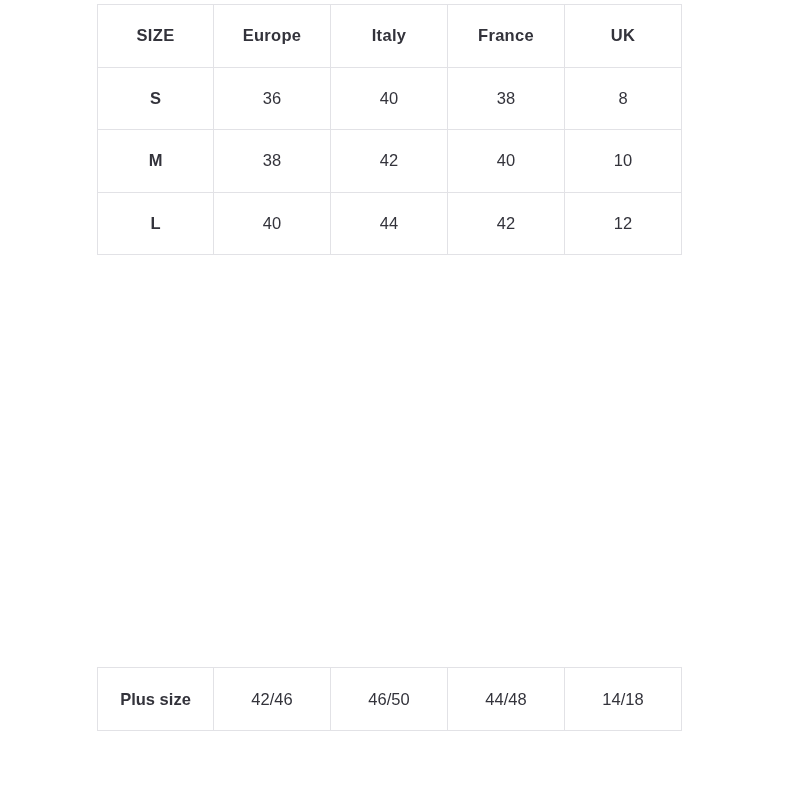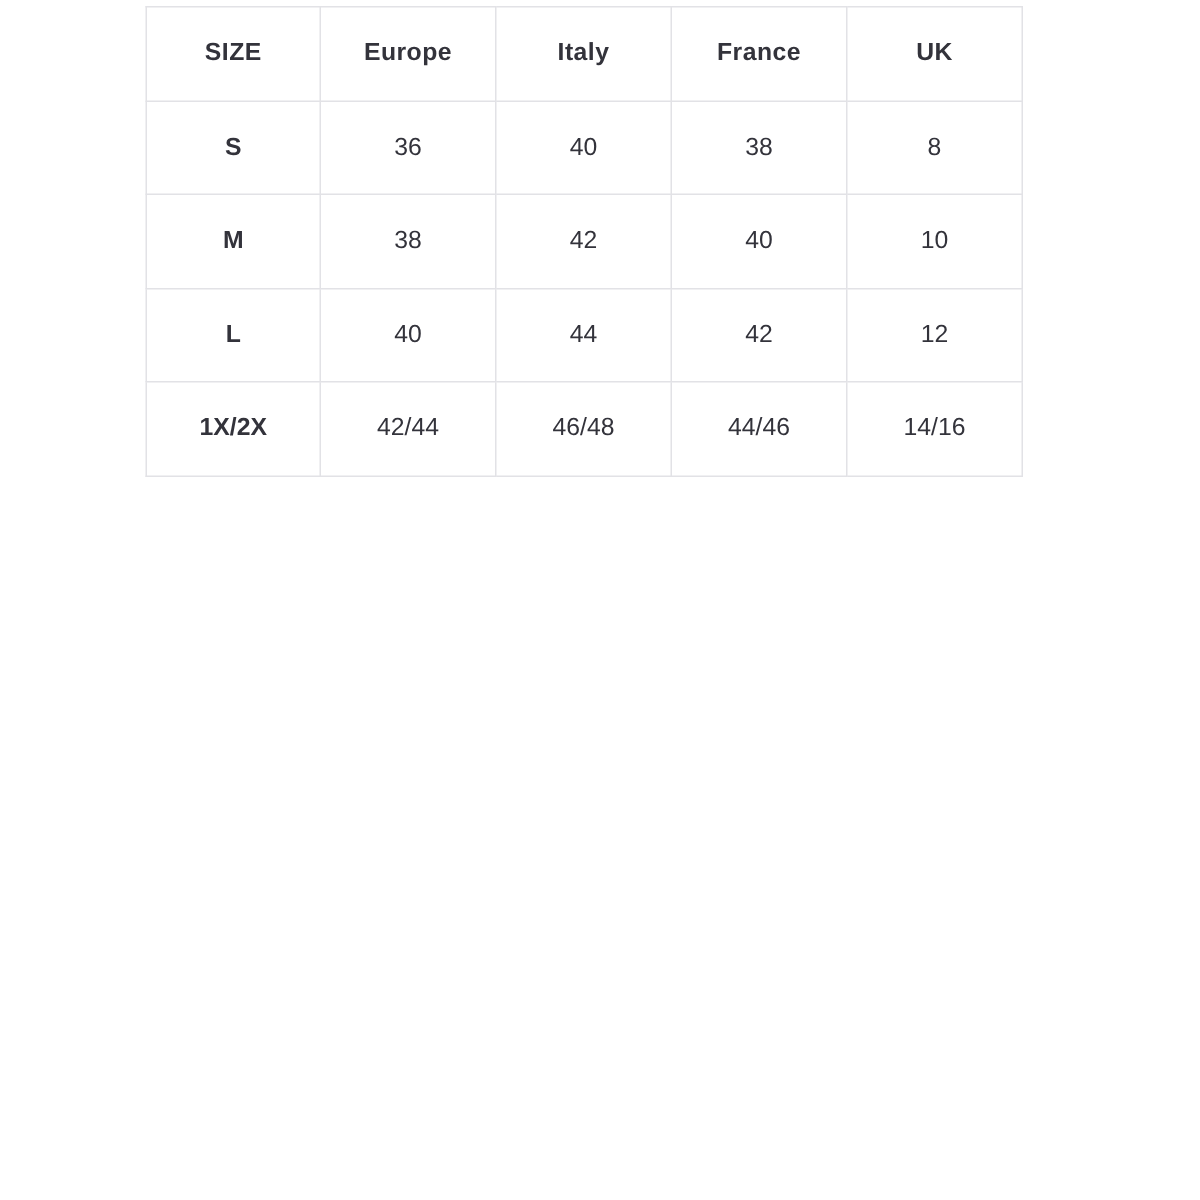--- a/index.html
+++ b/index.html
@@ -103,35 +103,35 @@
         <td>40</td>
         <td>10</td>
       </tr>
       <tr>
         <td class="size-cell">L</td>
         <td>40</td>
         <td>44</td>
         <td>42</td>
         <td>12</td>
       </tr>
-      <tr>
-        <td class="size-cell">1X/2X</td>
-        <td>42/44</td>
-        <td>46/48</td>
-        <td>44/46</td>
-        <td>14/16</td>
-      </tr>
     </tbody>
   </table>
 
   <table class="size-table" id="second-table">
     <colgroup>
       <col class="col-size">
       <col class="col-region">
       <col class="col-region">
       <col class="col-region">
       <col class="col-region">
     </colgroup>
     <tbody>
+      <tr>
+        <td class="size-cell">Plus size</td>
+        <td>42/46</td>
+        <td>46/50</td>
+        <td>44/48</td>
+        <td>14/18</td>
+      </tr>
     </tbody>
   </table>
 
 </div>
 
 </body></html>

